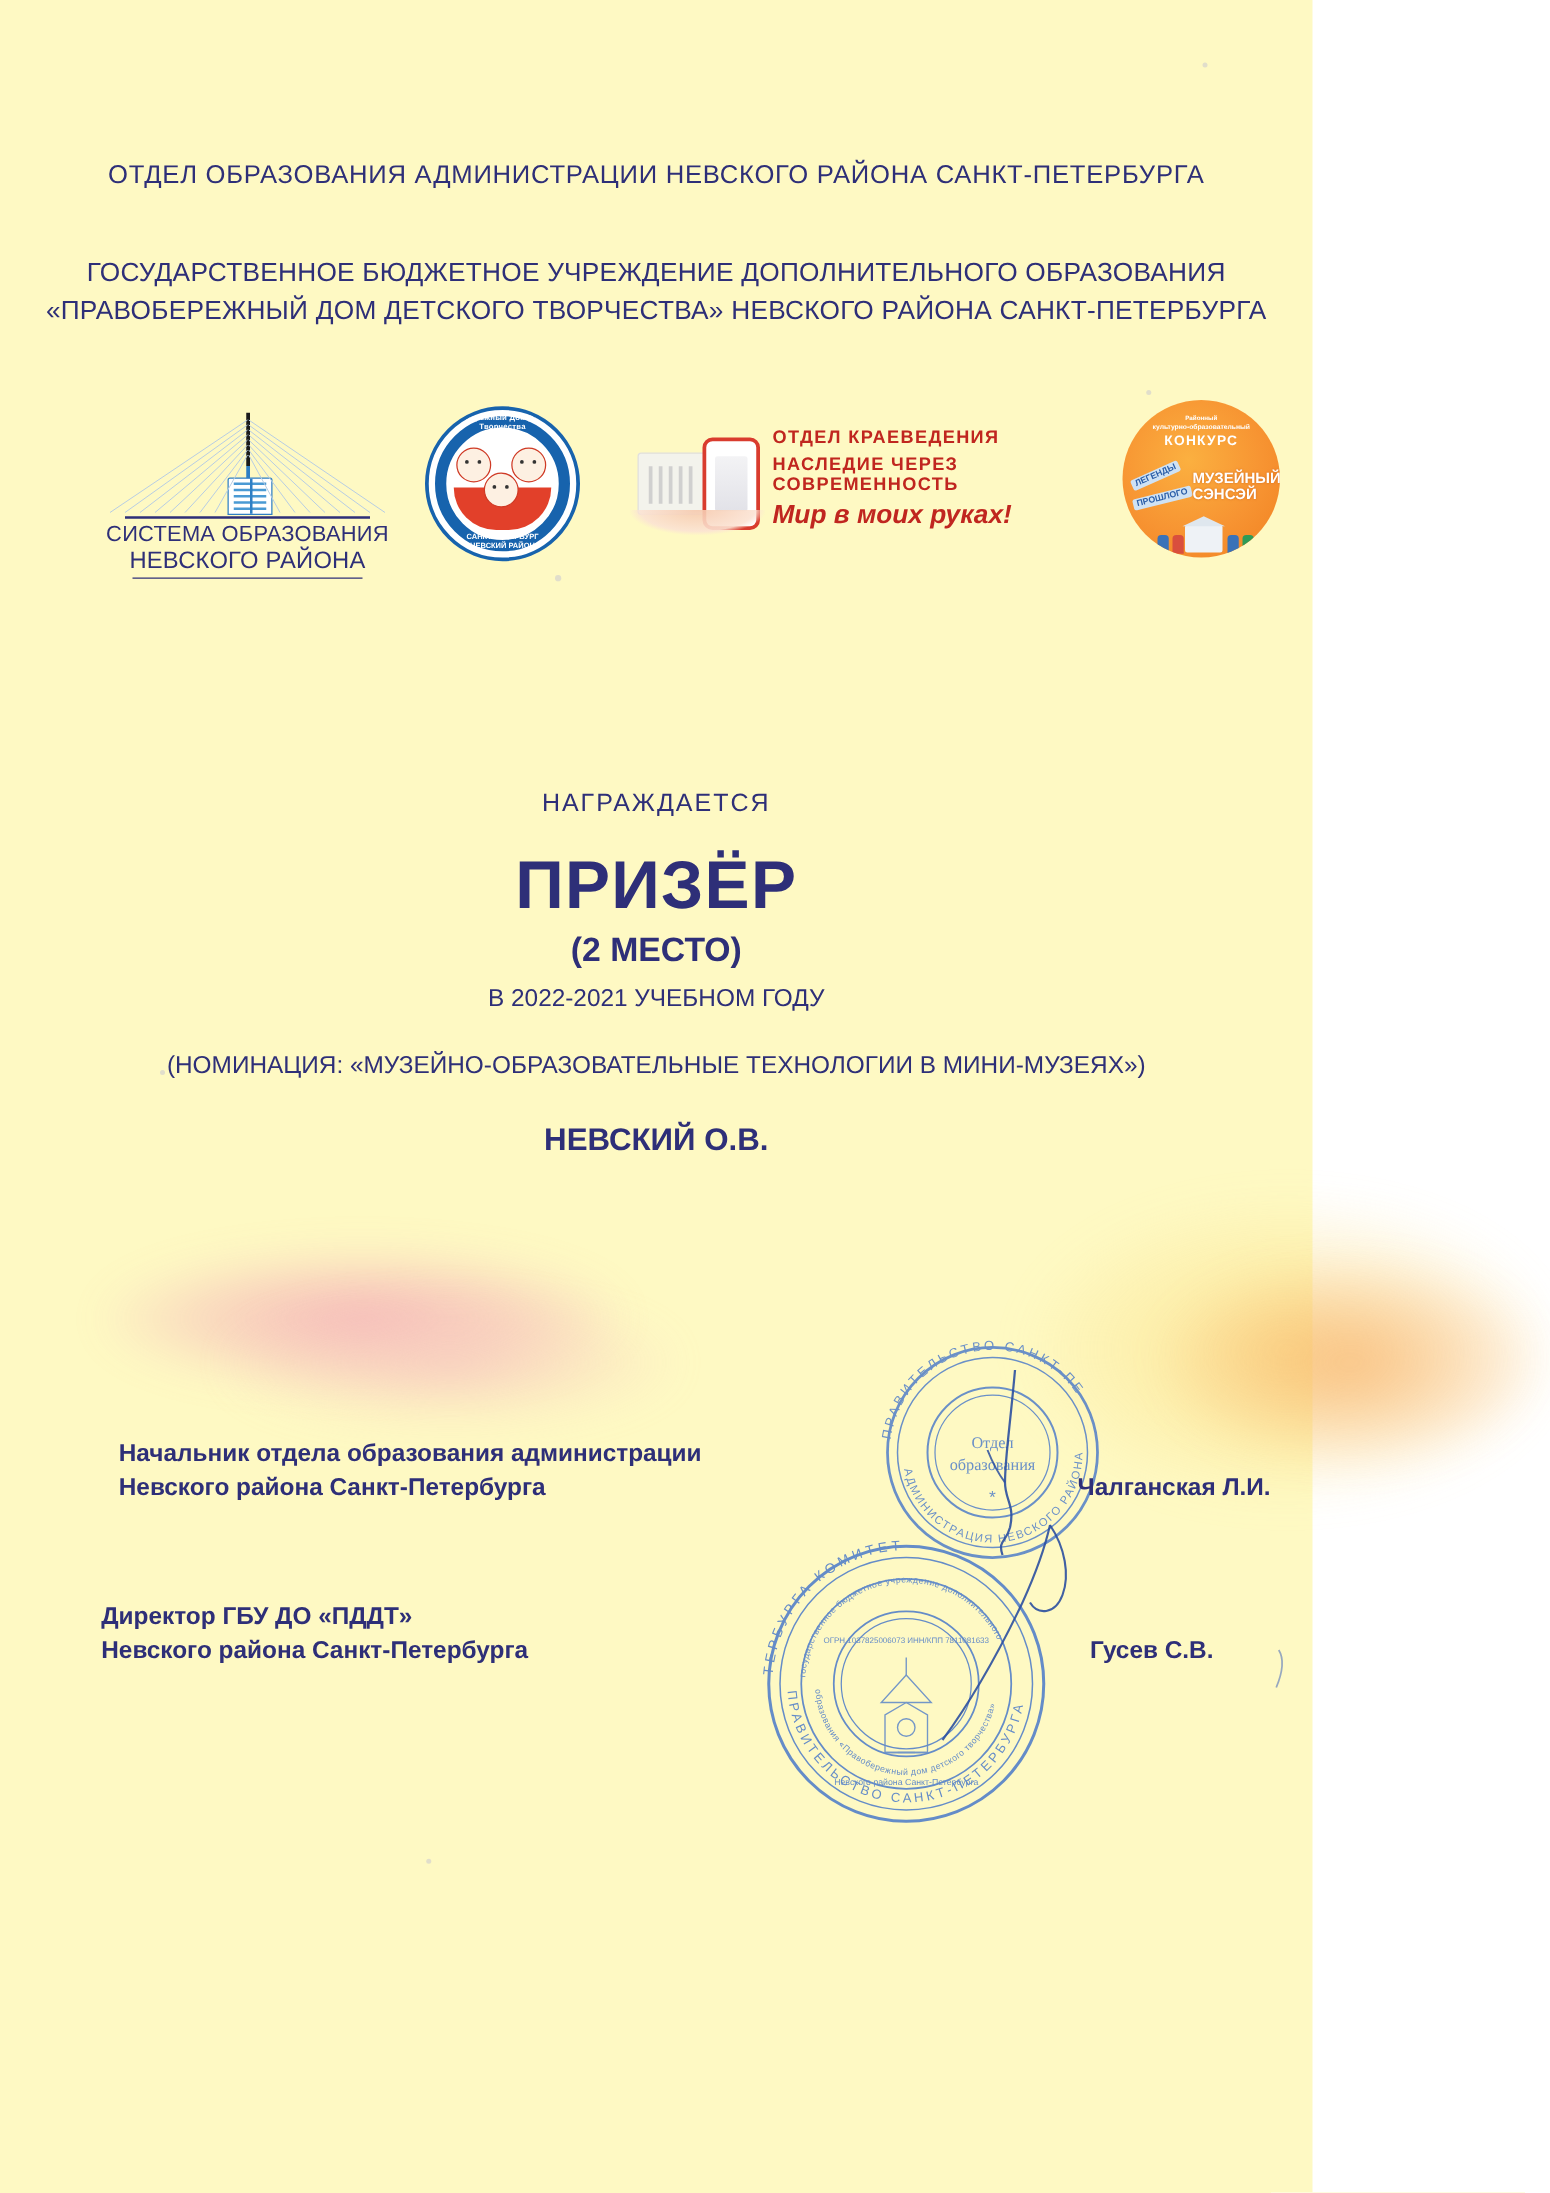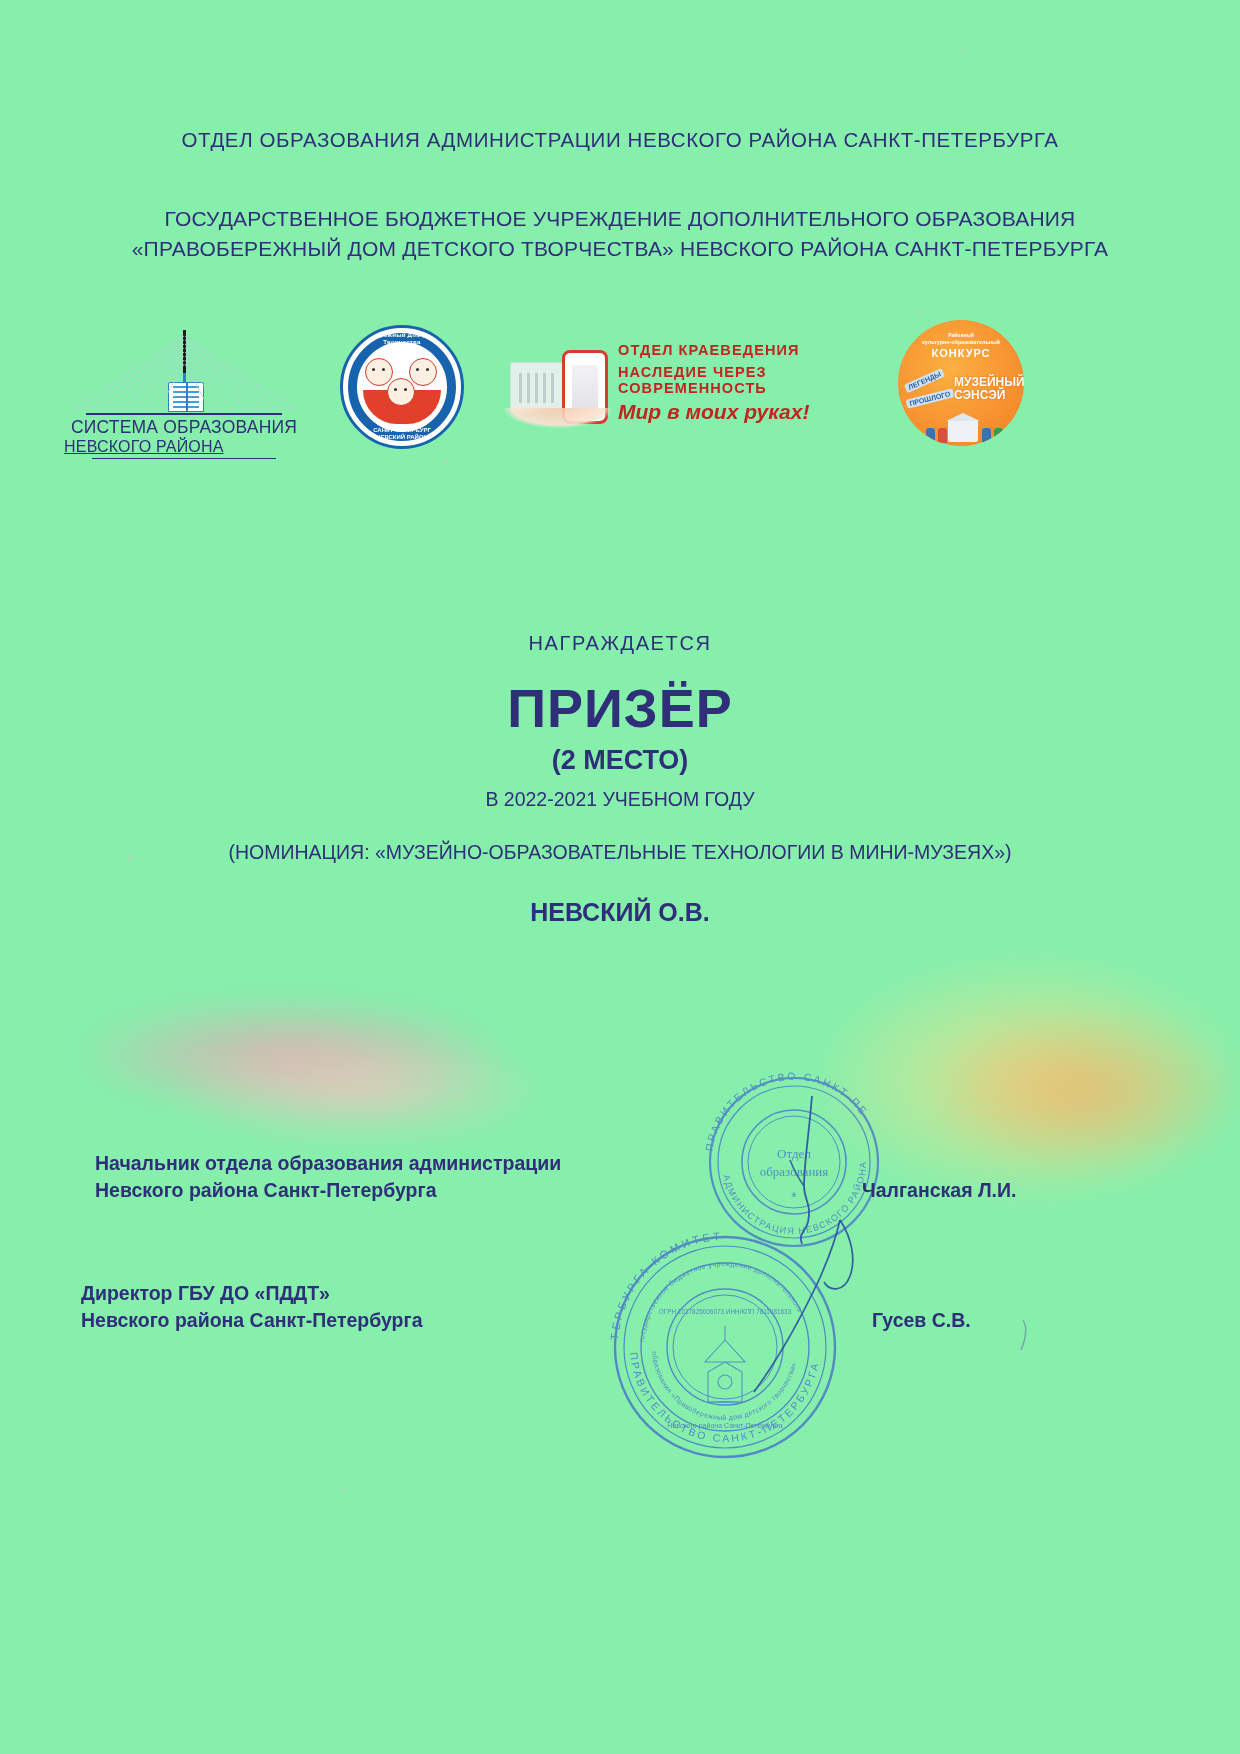--- a/index.html
+++ b/index.html
@@ -7,22 +7,22 @@
   body{
     width:1240px;height:1754px;
     background:#ffffff;
     font-family:"Liberation Sans", sans-serif;
     color:#2b2f7a;
     position:relative;
     overflow:hidden;
   }
   .page{
     position:relative;
-    width:1240px;height:1754px;
-    background:#86efac;
+    width:1050px;height:1754px;
+    background:#fef9c3;
   }
   
   .speck{position:absolute;background:#c9c9d2;border-radius:50%;opacity:.55;}
 
   
   .hdr{
     position:absolute;left:0;right:0;top:128px;
     text-align:center;
   }
   .hdr-line1{
@@ -34,21 +34,21 @@
     font-size:21px;letter-spacing:.2px;line-height:30px;color:#2e2f78;
   }
 
   
   .logos{
     position:absolute;left:0;right:0;top:305px;height:150px;
   }
   .logo{position:absolute;}
 
   
-  .logo1{left:64px;top:25px;width:240px;height:118px;}
+  .logo1{left:78px;top:25px;width:240px;height:118px;}
   .bridge-wrap{position:relative;width:240px;height:82px;overflow:hidden;}
   .pylon{
     position:absolute;left:119px;top:0;width:3px;height:78px;
     background:linear-gradient(#1b1b1b,#1b1b1b 55%,#2f7fc4 55%,#2f7fc4);
   }
   .book{
     position:absolute;left:104px;top:52px;width:34px;height:28px;
     background:#ffffff;border:1.5px solid #2f7fc4;
     border-radius:2px 2px 0 0;
   }
@@ -57,21 +57,21 @@
   }
   .book .spine{
     position:absolute;left:50%;top:0;width:2px;height:100%;background:#2f7fc4;
   }
   .logo1-t1{
     font-size:17.5px;letter-spacing:.2px;text-align:center;color:#2e2f78;
     margin-top:2px;
   }
   .logo1-rule{height:1.6px;background:#2e2f78;margin:1px 22px 2px 22px;}
   .logo1-t2{
-    font-size:16px;letter-spacing:.2px;color:#2e2f78;text-decoration:underline;
+    font-size:19px;letter-spacing:.2px;text-align:center;color:#2e2f78;
   }
   .logo1-rule2{height:1.6px;background:#2e2f78;margin:2px 28px 0 28px;}
 
   
   .logo2{left:340px;top:20px;width:120px;height:120px;}
   .emblem{
     position:relative;width:118px;height:118px;border-radius:50%;
     background:#ffffff;border:3px solid #1763ad;
     box-shadow:0 0 0 2px #ffffff inset;
     overflow:hidden;

